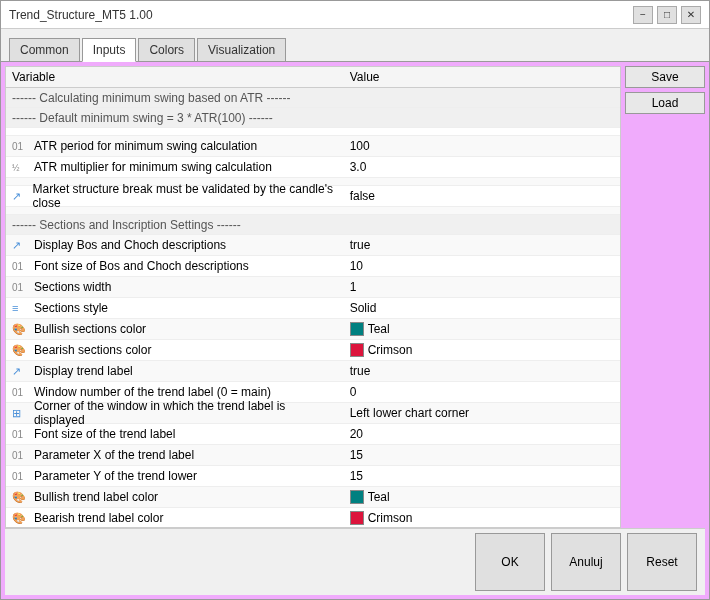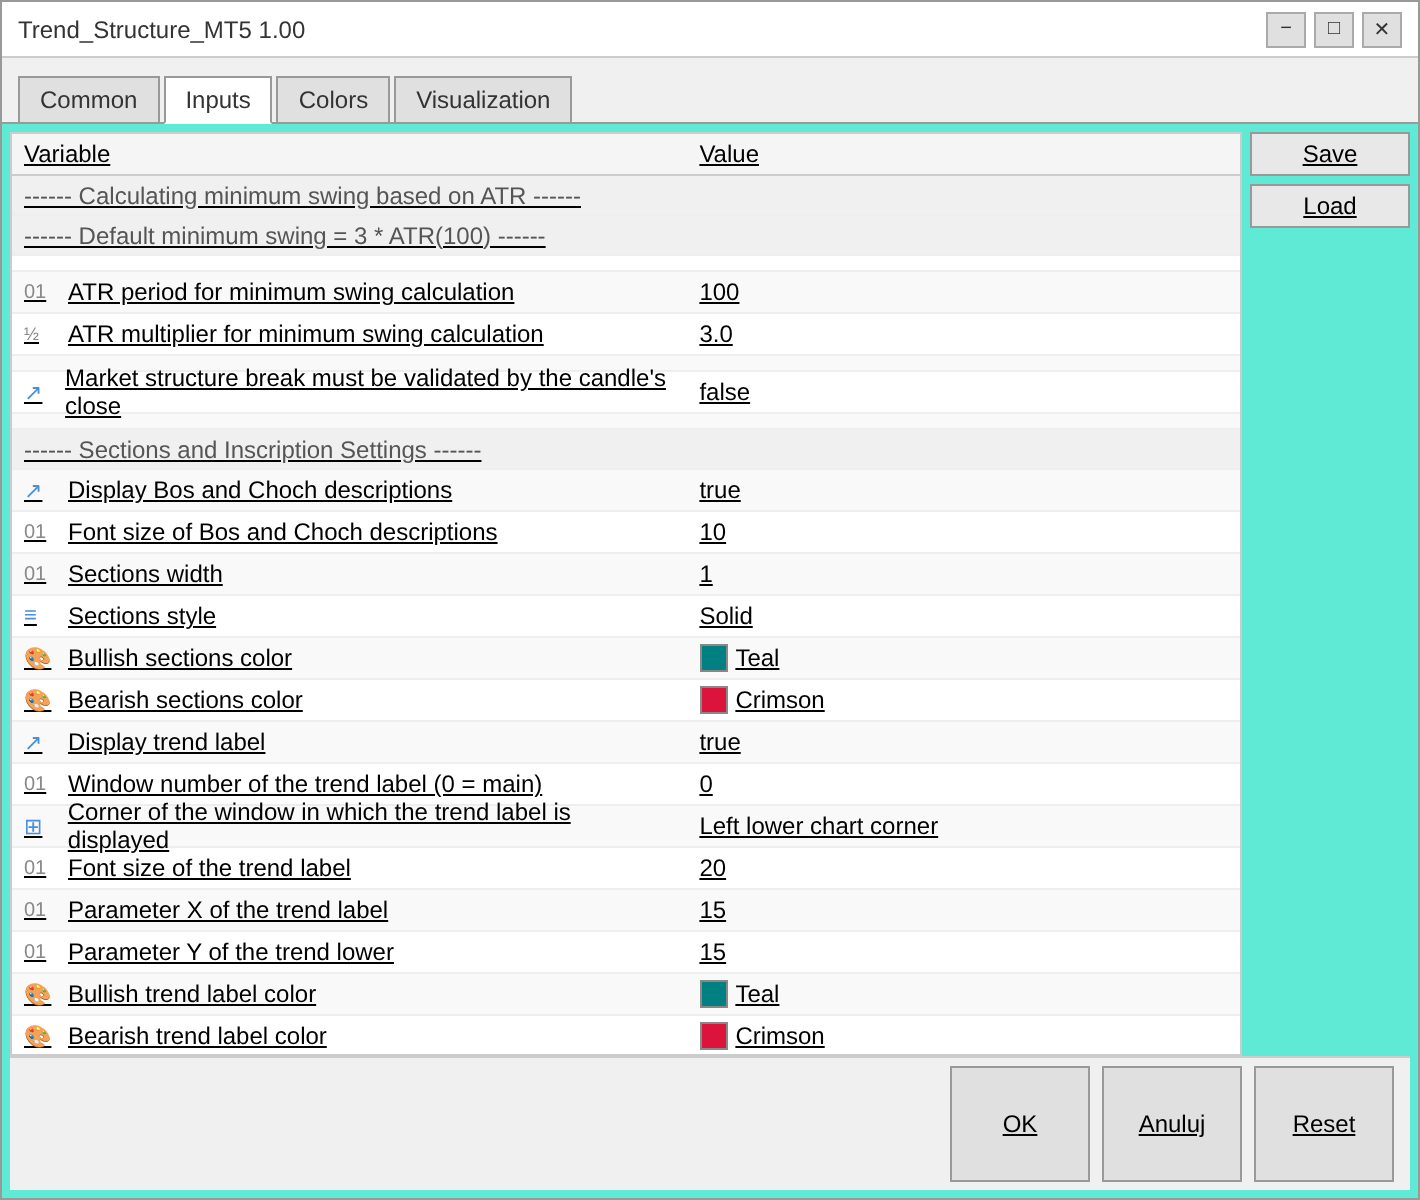--- a/index.html
+++ b/index.html
@@ -10,21 +10,21 @@
       display: flex;
       justify-content: center;
       align-items: center;
       width: 710px;
       height: 600px;
       overflow: hidden;
     }
     .window {
       width: 710px;
       height: 600px;
-      background: #5eead4;
+      background: #f0abfc;
       border: 1px solid #999;
       display: flex;
       flex-direction: column;
     }
     .title-bar {
       background: #fff;
       border-bottom: 1px solid #ccc;
       display: flex;
       align-items: center;
       justify-content: space-between;
@@ -72,21 +72,20 @@
       border-bottom: 1px solid #fff;
       margin-bottom: -1px;
       z-index: 1;
     }
     .content {
       flex: 1;
       display: flex;
       flex-direction: column;
       overflow: hidden;
       padding: 4px;
-      text-decoration: underline;
     }
     .table-container {
       flex: 1;
       overflow-y: auto;
       border: 1px solid #ccc;
       background: #fff;
     }
     table {
       width: 100%;
       border-collapse: collapse;

